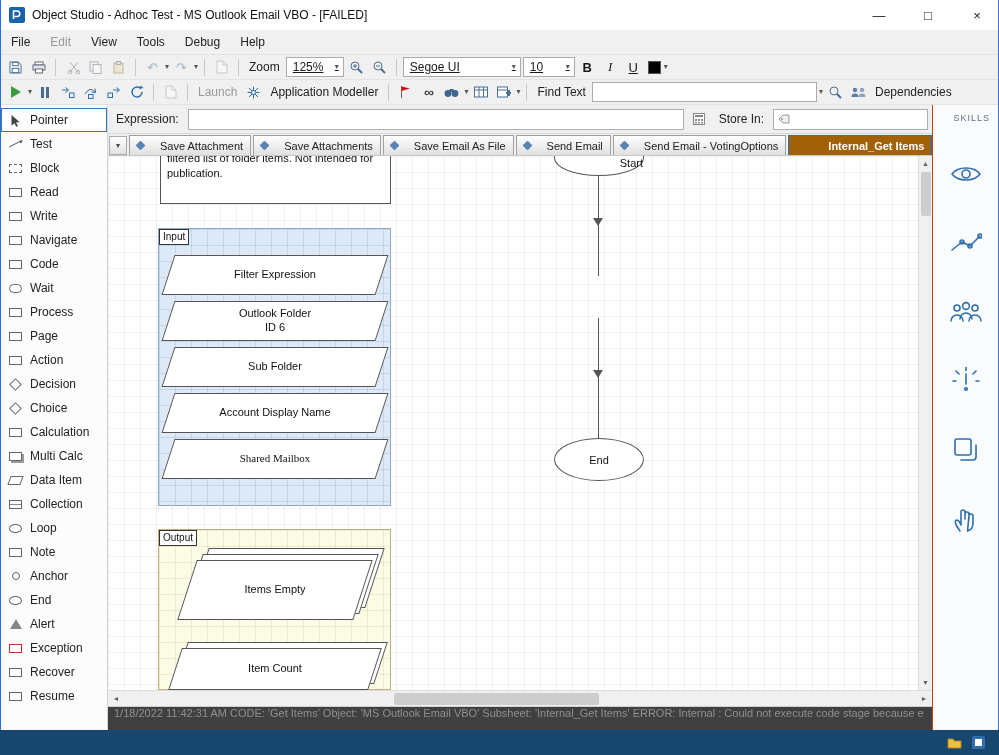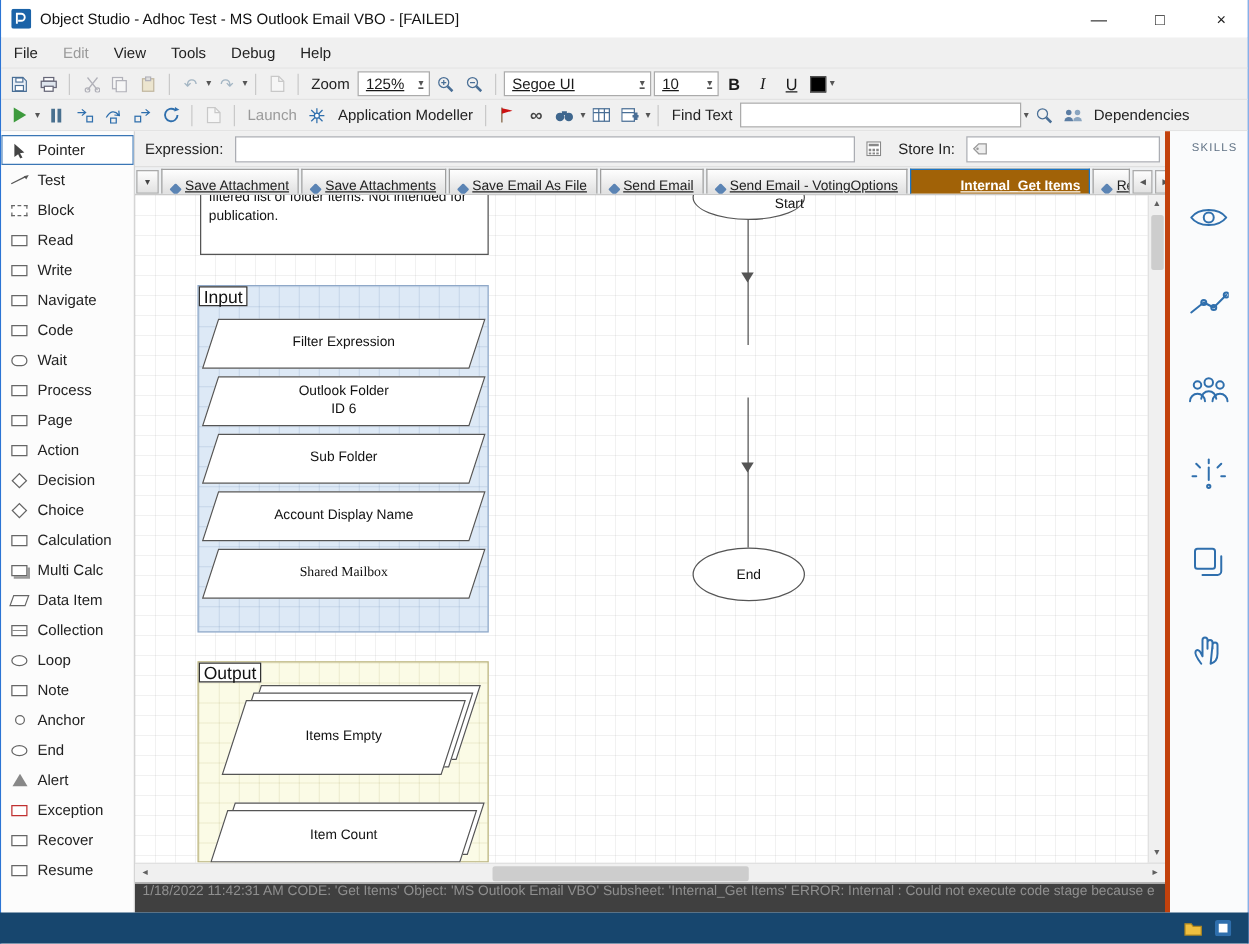--- a/index.html
+++ b/index.html
@@ -57,35 +57,35 @@
 .shp.dbl{box-shadow:2px 2px 0 #9a9a9a;}
 .shp.red{border-color:#c03030;}
 .shp.tbl{background:linear-gradient(#fff 40%,#888 40%,#888 55%,#fff 55%);}
 .tri-shape{width:0;height:0;border-left:6px solid transparent;border-right:6px solid transparent;border-bottom:10px solid #888;}
 
 .center{flex:1;display:flex;flex-direction:column;min-width:0;}
 
 
 .tabs-row{height:22px;background:#eef0f2;display:flex;align-items:flex-end;padding:0 1px;gap:2px;border-bottom:1px solid #c9c9c9;white-space:nowrap;overflow:hidden;flex:none;}
 .tab-dd{width:18px;height:19px;border:1px solid #aaa;background:linear-gradient(#fdfdfd,#e2e2e2);display:flex;align-items:center;justify-content:center;font-size:8px;color:#444;flex:none;}
-.tab{height:20px;display:inline-flex;align-items:flex-end;gap:4px;padding:0 7px;border:1px solid #9f9f9f;border-bottom:none;background:linear-gradient(#fefefe,#e0e0e0);font-size:11px;color:#222;flex:none;text-decoration:underline;}
+.tab{height:20px;display:inline-flex;align-items:center;gap:16px;padding:0 7px;border:1px solid #9f9f9f;border-bottom:none;background:linear-gradient(#fefefe,#e0e0e0);font-size:11px;color:#222;flex:none;}
 .tab .tab-ic{width:7px;height:7px;background:#5b84b4;transform:rotate(45deg);border-radius:1px;flex:none;}
 .tab.active{background:#a16207;color:#fff;font-weight:bold;border-color:#1b75c6;padding-left:39px;}
 .tab.trunc{max-width:30px;overflow:hidden;}
 .tab-scroll{width:16px;height:19px;border:1px solid #aaa;background:linear-gradient(#fdfdfd,#e2e2e2);display:flex;align-items:center;justify-content:center;font-size:8px;color:#555;flex:none;}
 .tab-scroll.first{margin-left:auto;}
 
 
 .canvas-wrap{flex:1;display:flex;min-height:0;}
 .canvas{flex:1;position:relative;overflow:hidden;background:#fff;background-image:linear-gradient(rgba(0,0,0,.055) 1px,transparent 1px),linear-gradient(90deg,rgba(0,0,0,.055) 1px,transparent 1px);background-size:16px 16px;}
 .note-box{position:absolute;left:52px;top:-24px;width:231px;height:72px;background:#fff;border:1px solid #555;padding:18px 6px 4px;font-size:11px;line-height:1.35;color:#111;}
 .blk{position:absolute;border:1px solid #8fa8c8;}
 .input-block{left:50px;top:72px;width:233px;height:278px;background:#dde9f6;background-image:linear-gradient(rgba(70,110,160,.16) 1px,transparent 1px),linear-gradient(90deg,rgba(70,110,160,.16) 1px,transparent 1px);background-size:16px 16px;}
 .output-block{left:50px;top:373px;width:233px;height:161px;background:#fbfbe6;border-color:#b9b27e;background-image:linear-gradient(rgba(150,140,60,.15) 1px,transparent 1px),linear-gradient(90deg,rgba(150,140,60,.15) 1px,transparent 1px);background-size:16px 16px;}
-.block-label{position:absolute;top:0;left:0;background:#fff;border:1px solid #333;font-size:14px;line-height:14px;padding:0 3px;color:#111;z-index:3;}
+.block-label{position:absolute;top:0;left:0;background:#fff;border:1px solid #333;font-size:10px;line-height:14px;padding:0 3px;color:#111;z-index:3;}
 .stage{position:absolute;left:9px;width:214px;height:40px;}
 .stage .skin{position:absolute;inset:0;background:#fff;border:1px solid #555;transform:skewX(-18deg);}
 .stage-label{position:absolute;inset:0;display:flex;align-items:center;justify-content:center;font-size:11px;color:#111;text-align:center;line-height:1.25;z-index:2;}
 .stack{position:absolute;}
 .layer{position:absolute;inset:0;background:#fff;border:1px solid #555;transform:skewX(-18deg);}
 .layer.l1{transform:translate(6px,-6px) skewX(-18deg);}
 .layer.l2{transform:translate(12px,-12px) skewX(-18deg);}
 .narrow{width:80px;left:50%;margin-left:-40px;}
 .node{position:absolute;background:#fff;border:1px solid #555;display:flex;align-items:center;justify-content:center;font-size:11px;color:#111;}
 .start-node{left:446px;top:-16px;width:90px;height:36px;border-radius:50%;justify-content:flex-end;}
@@ -104,21 +104,21 @@
 .hscroll{height:16px;background:#f0f0f0;border-top:1px solid #dcdcdc;display:flex;align-items:center;flex:none;}
 .hs-btn{width:16px;height:16px;display:flex;align-items:center;justify-content:center;font-size:7px;color:#606060;flex:none;}
 .hs-track{flex:1;position:relative;height:100%;}
 .hs-thumb{position:absolute;left:270px;top:2px;width:205px;height:12px;background:#cdcdcd;border-radius:2px;}
 
 
 .statusbar{height:24px;background:#404040;border-top:1px solid #d0d0d0;display:flex;align-items:flex-start;padding:0 6px;flex:none;}
 .status-text{font-size:11px;color:#8f8f8f;white-space:nowrap;overflow:hidden;}
 
 
-.skills{width:66px;background:#fafbfc;border-left:4px solid #c2410c;display:flex;flex-direction:column;align-items:center;flex:none;gap:20px;}
+.skills{width:66px;background:#fafbfc;border-left:1px solid #c2410c;display:flex;flex-direction:column;align-items:center;flex:none;gap:20px;}
 .skills-label{font-size:9px;letter-spacing:1px;color:#5d6f82;align-self:flex-end;padding:8px 8px 2px 0;}
 .skill{width:44px;height:40px;display:flex;align-items:center;justify-content:center;margin-top:9px;}
 .skill svg{stroke:#2f6fad;fill:none;stroke-width:1.6;stroke-linecap:round;stroke-linejoin:round;}
 
 
 .taskbar{height:25px;background:#17466e;display:flex;align-items:center;justify-content:flex-end;gap:10px;padding:0 14px;flex:none;margin:0 -1px;}
 </style>
 </head>
 <body>
 

